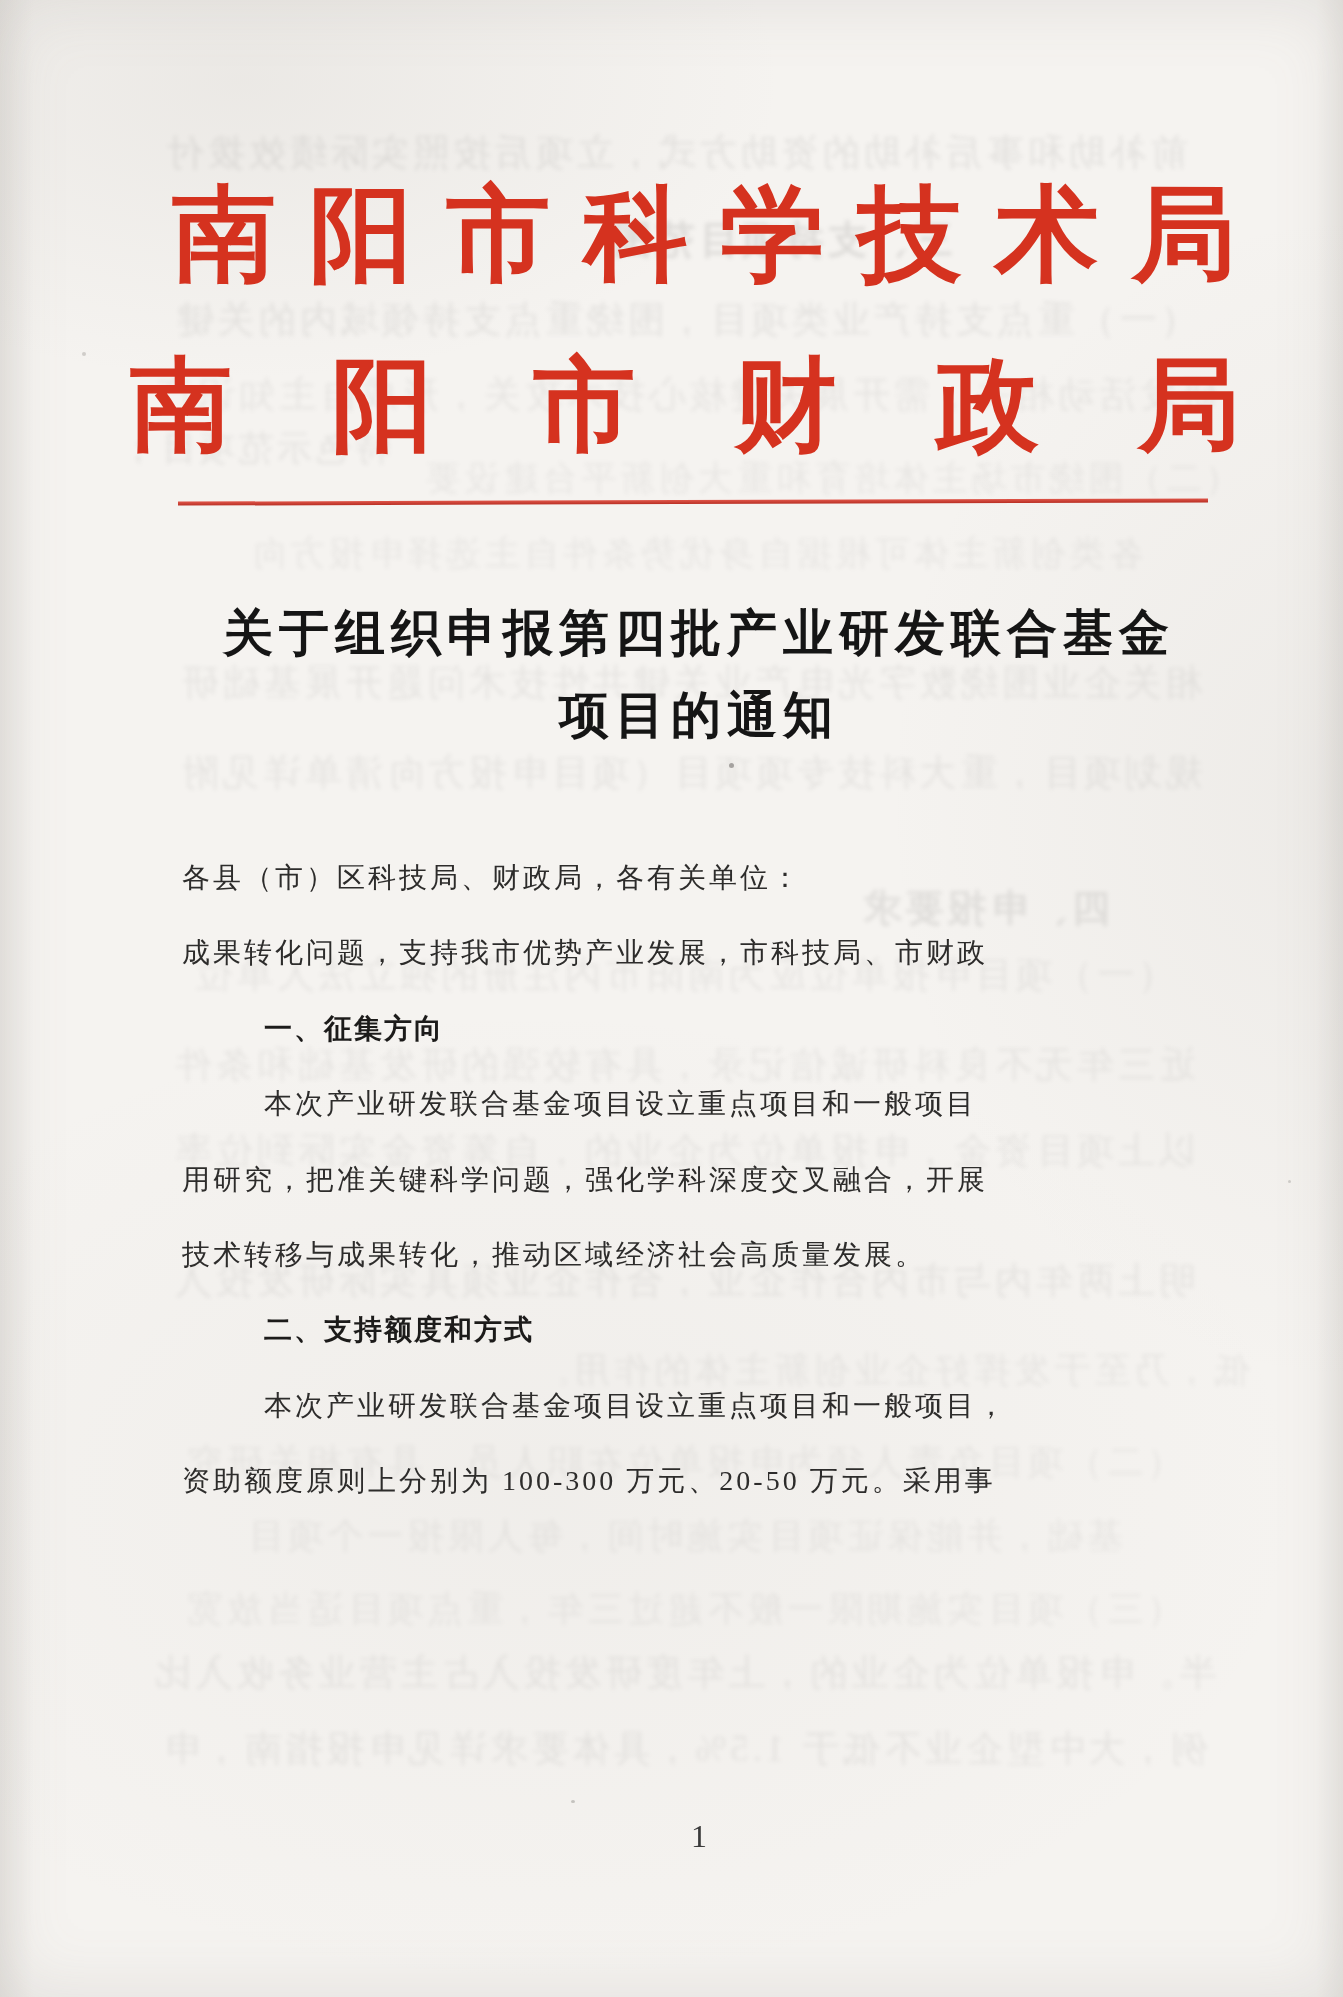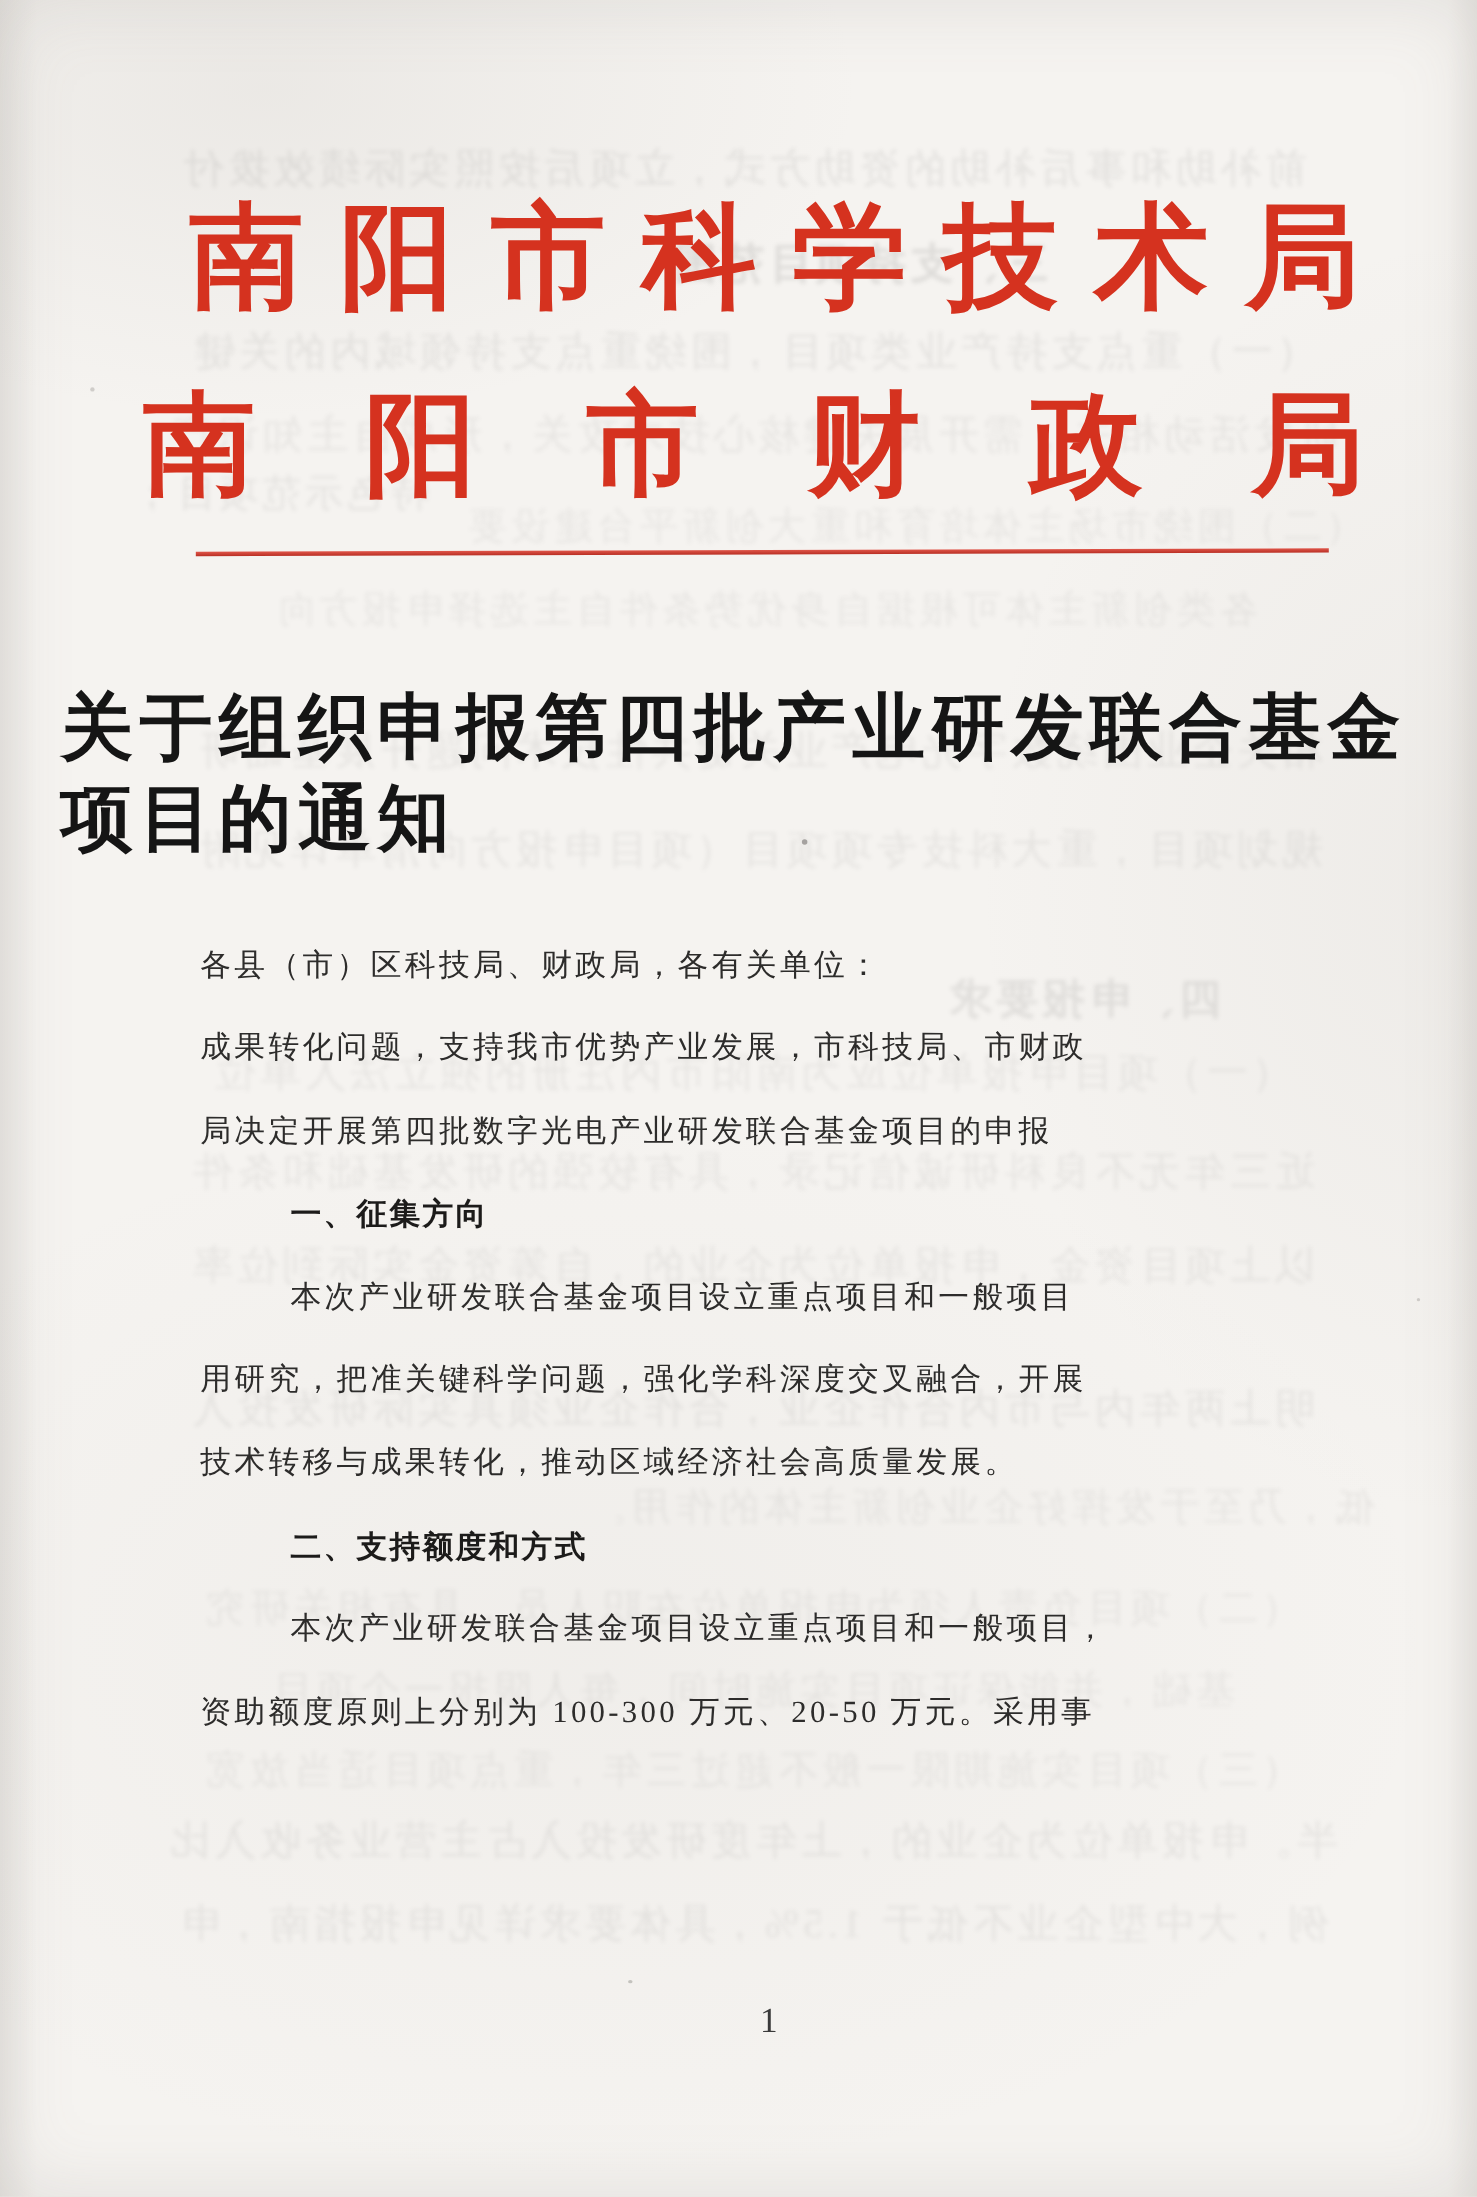--- a/index.html
+++ b/index.html
@@ -40,23 +40,23 @@
   }
   .agency-1{left:172px;top:180px;width:1064px;font-size:104px;}
   .agency-2{left:130px;top:352px;width:1110px;font-size:102px;}
   .red-rule{
     position:absolute;left:178px;top:500px;width:1030px;height:4px;
     background:linear-gradient(180deg,#e0564a,#b92f24);
     transform:rotate(-0.18deg);
   }
   
   .doc-title{
-    position:absolute;left:0;right:0;top:620px;padding-left:55px;
-    text-align:left;color:#151515;font-weight:700;
-    font-size:66px;line-height:82px;letter-spacing:6px;
+    position:absolute;left:0;right:0;top:592px;padding-left:55px;
+    text-align:center;color:#151515;font-weight:700;
+    font-size:50px;line-height:82px;letter-spacing:6px;
     font-family:"Liberation Sans","DejaVu Sans",sans-serif;
   }
   
   .body-text{
     position:absolute;left:182px;top:840px;width:1075px;
     color:#2d2c2b;
   }
   .bline{
     height:75.4px;line-height:75.4px;
     font-size:28px;letter-spacing:3px;white-space:nowrap;
@@ -126,21 +126,20 @@
   <div class="red-rule"></div>
 
   <div class="doc-title">
     <div>关于组织申报第四批产业研发联合基金</div>
     <div>项目的通知</div>
   </div>
 
   <div class="body-text">
     <div class="bline">各县（市）区科技局、财政局，各有关单位：</div>
     <div class="bline">成果转化问题，支持我市优势产业发展，市科技局、市财政</div>
-    <div class="bline">局决定开展第四批数字光电产业研发联合基金项目的申报</div>
     <div class="bline indent bhead">一、征集方向</div>
     <div class="bline indent">本次产业研发联合基金项目设立重点项目和一般项目</div>
     <div class="bline">用研究，把准关键科学问题，强化学科深度交叉融合，开展</div>
     <div class="bline">技术转移与成果转化，推动区域经济社会高质量发展。</div>
     <div class="bline indent bhead">二、支持额度和方式</div>
     <div class="bline indent">本次产业研发联合基金项目设立重点项目和一般项目，</div>
     <div class="bline">资助额度原则上分别为 100-300 万元、20-50 万元。采用事</div>
   </div>
 
   <div class="page-num">1</div>

